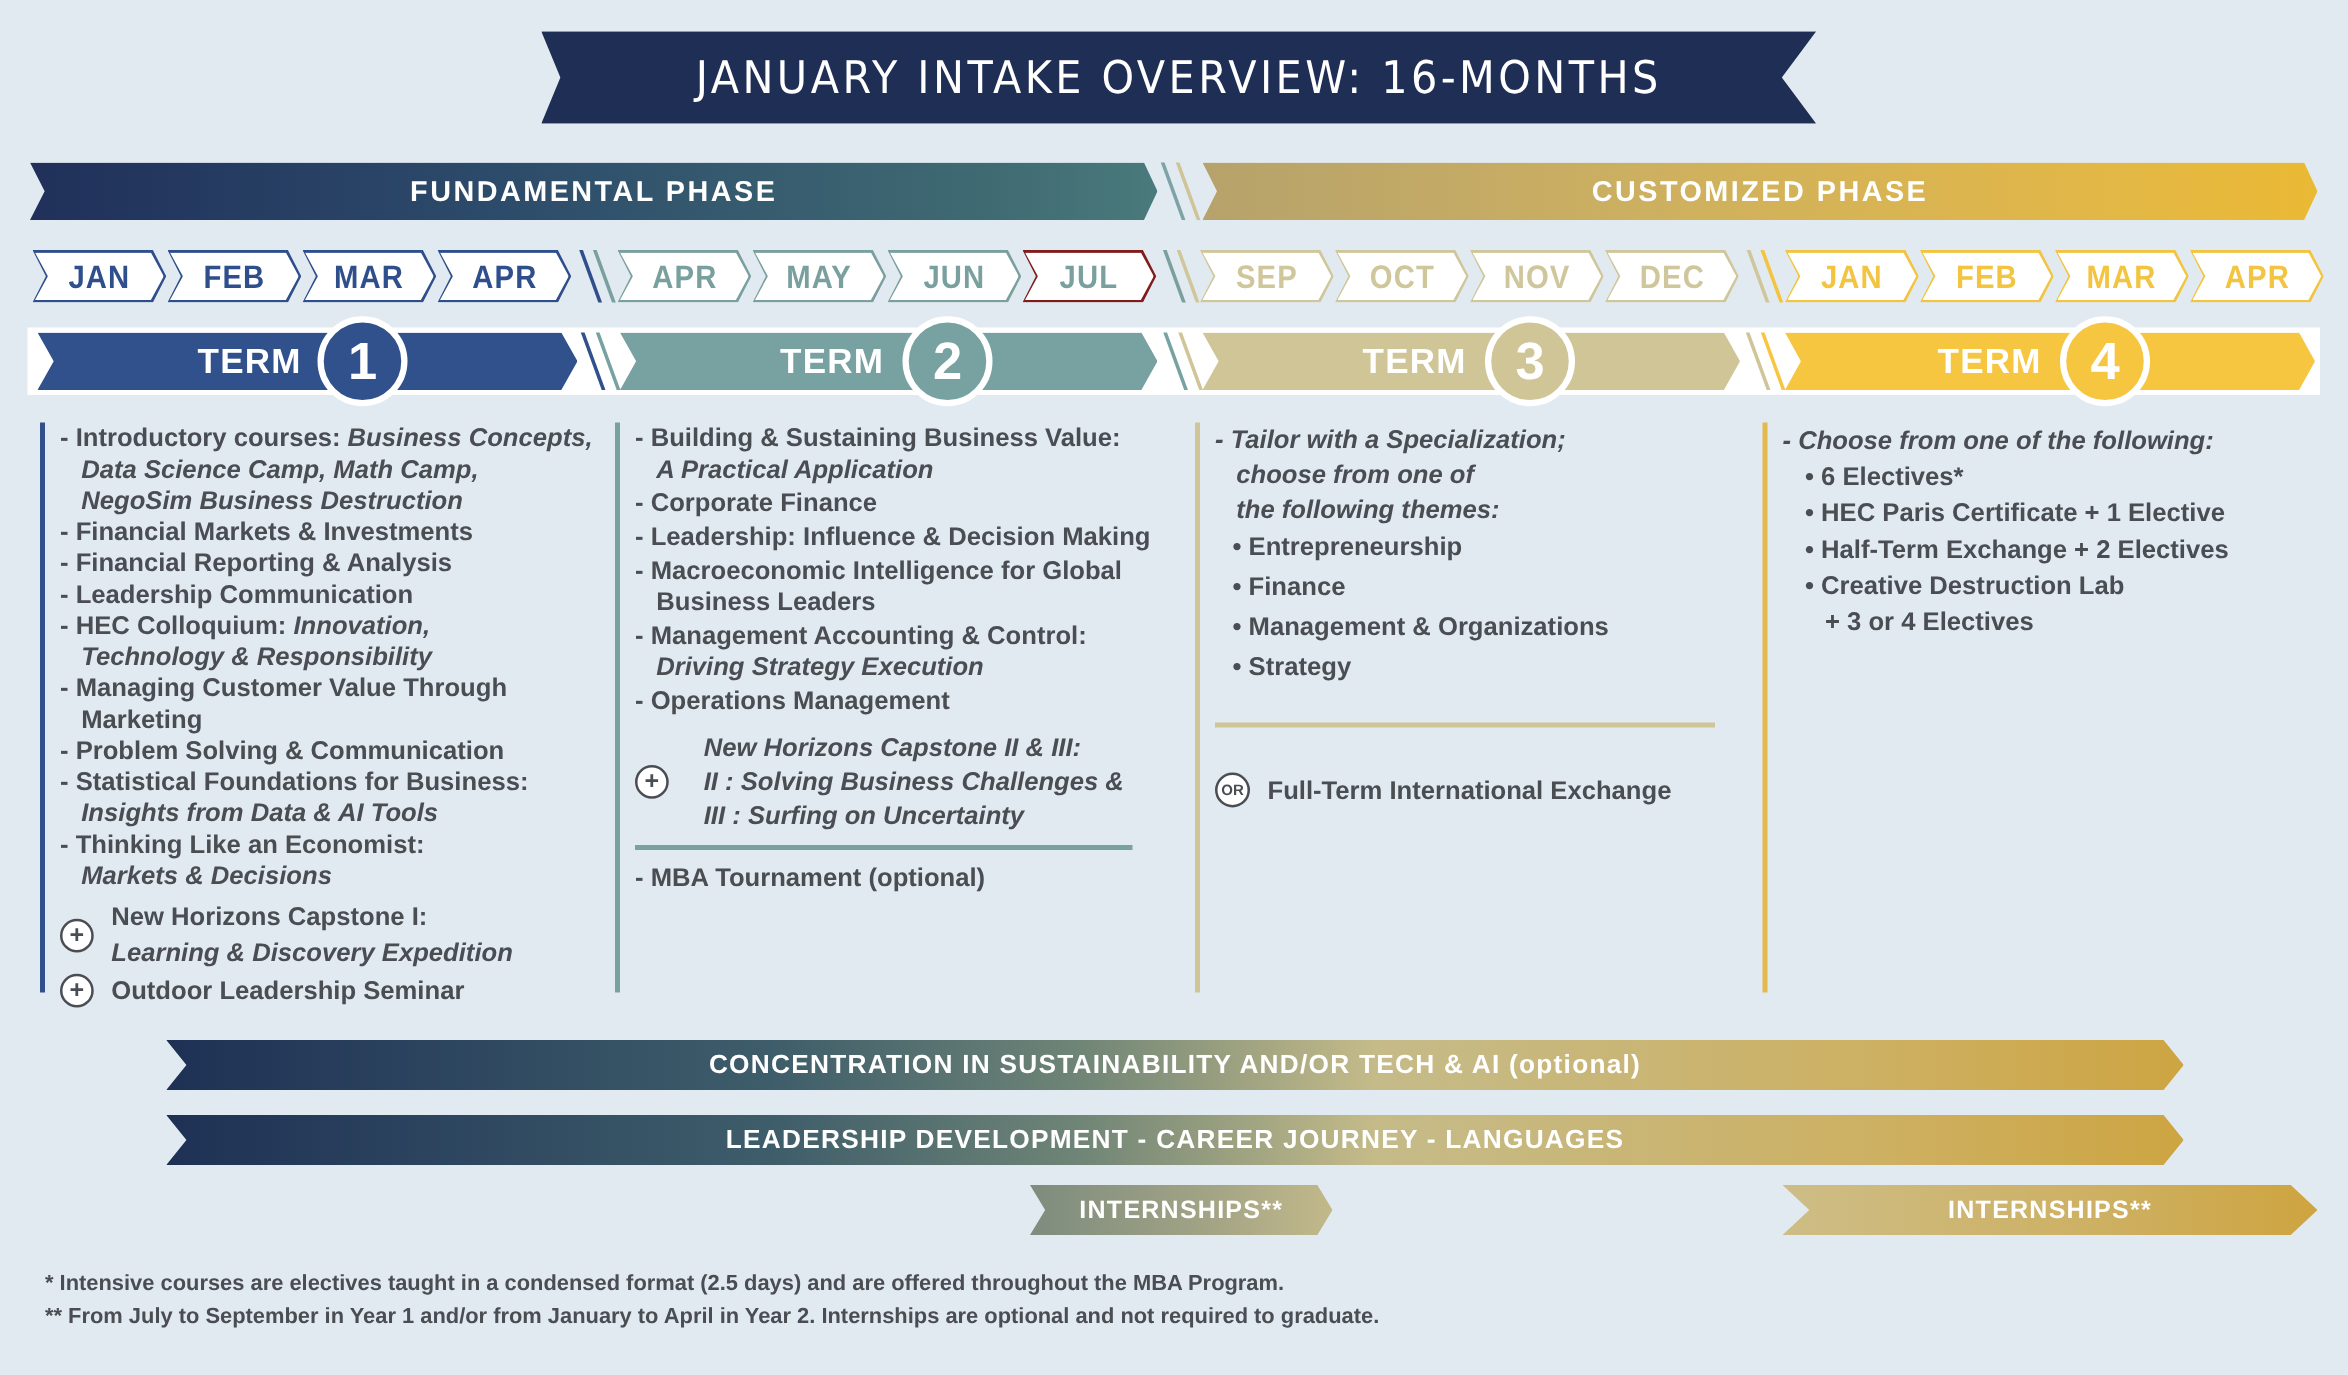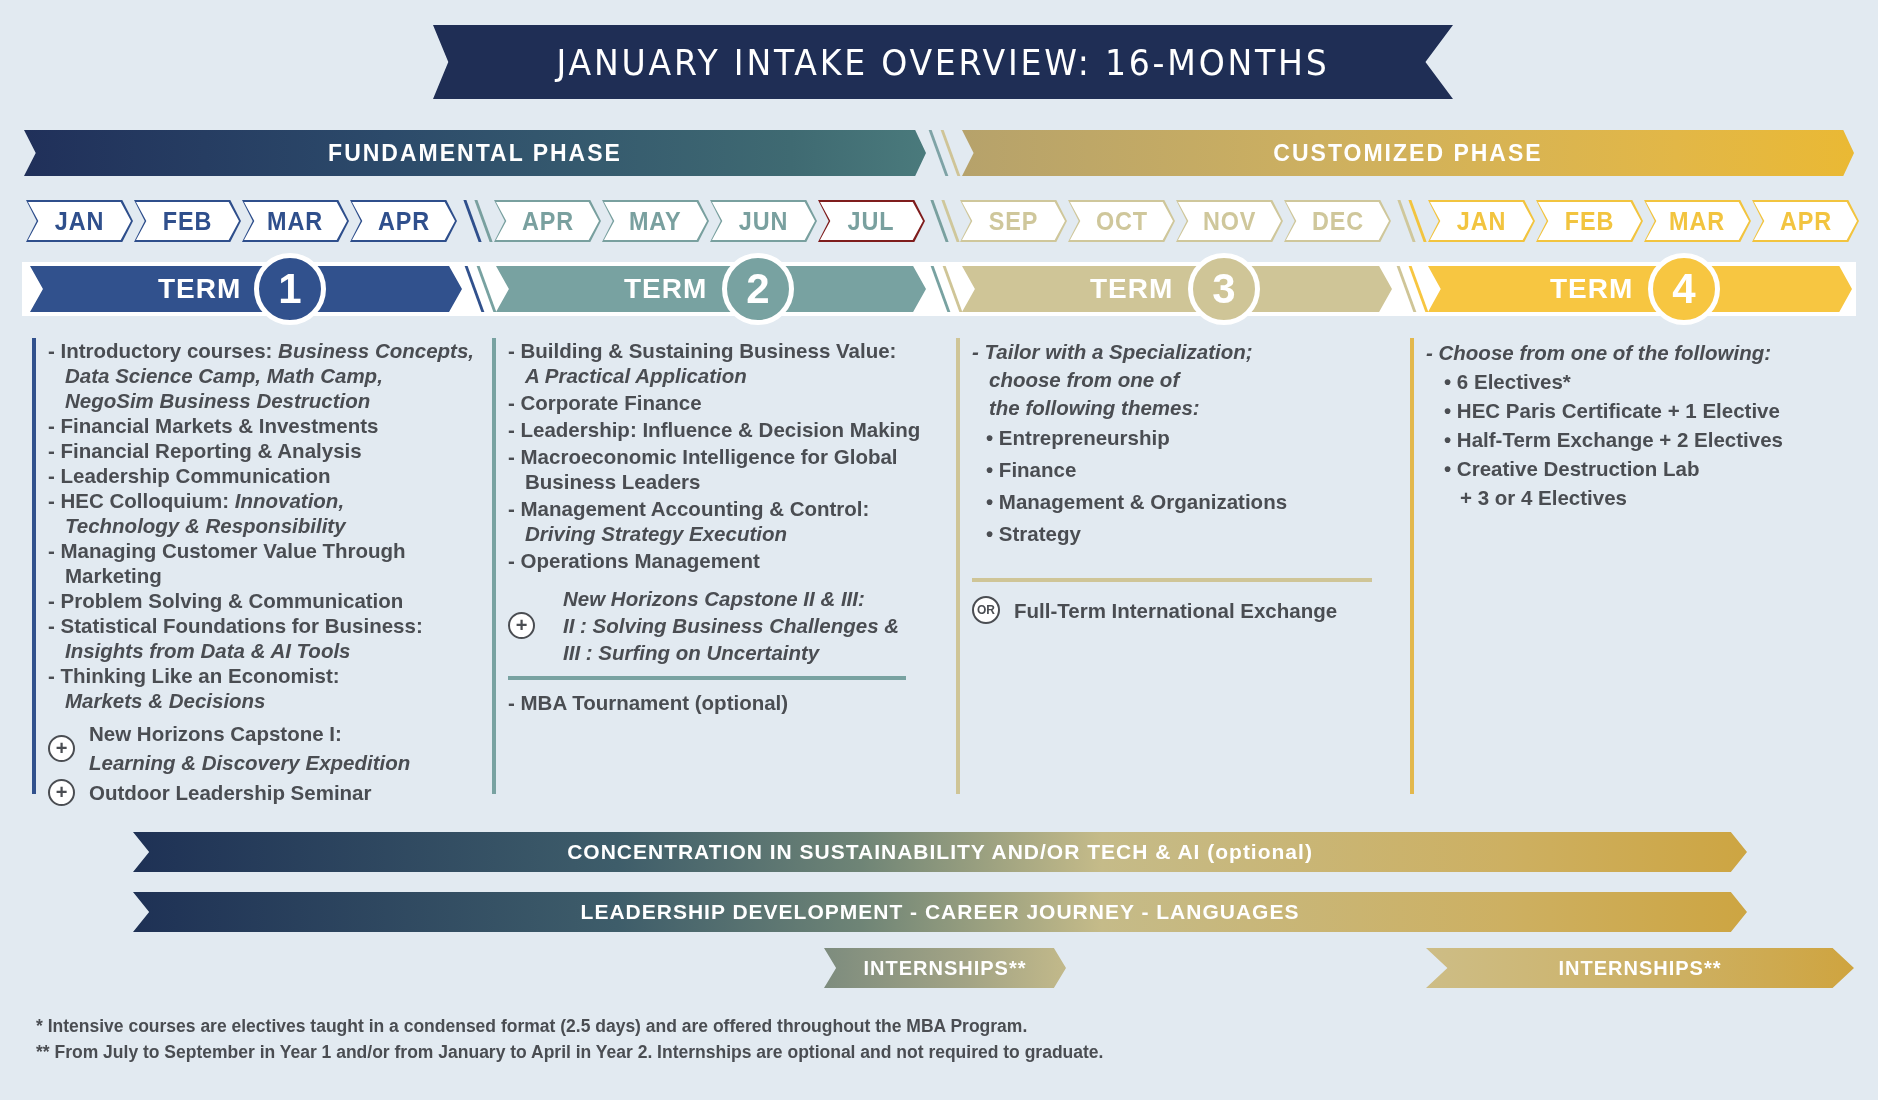--- a/index.html
+++ b/index.html
@@ -293,21 +293,21 @@
   <div style="line-height:28px;">
     <div class="line"><i>- Tailor with a Specialization;</i></div>
     <div class="line indent"><i>choose from one of</i></div>
     <div class="line indent"><i>the following themes:</i></div>
   </div>
   <div class="bullet-line">• Entrepreneurship</div>
   <div class="bullet-line">• Finance</div>
   <div class="bullet-line">• Management &amp; Organizations</div>
   <div class="bullet-line">• Strategy</div>
   <div class="divider" style="background:#cfc597;width:400px;margin-top:28px;"></div>
-  <div style="display:flex;align-items:center;margin-top:14px;">
+  <div style="display:flex;align-items:center;margin-top:36px;">
     <span class="icon-circle or-circle">OR</span>
     <span class="line" style="margin-left:14px;">Full-Term International Exchange</span>
   </div>
 </div>
 
 <div class="abs col" style="left:1410px;width:460px;border-color:#e3b84d;height:456px;">
   <div style="line-height:29px;">
     <div class="line"><i>- Choose from one of the following:</i></div>
     <div class="line" style="padding-left:18px">• 6 Electives*</div>
     <div class="line" style="padding-left:18px">• HEC Paris Certificate + 1 Elective</div>

